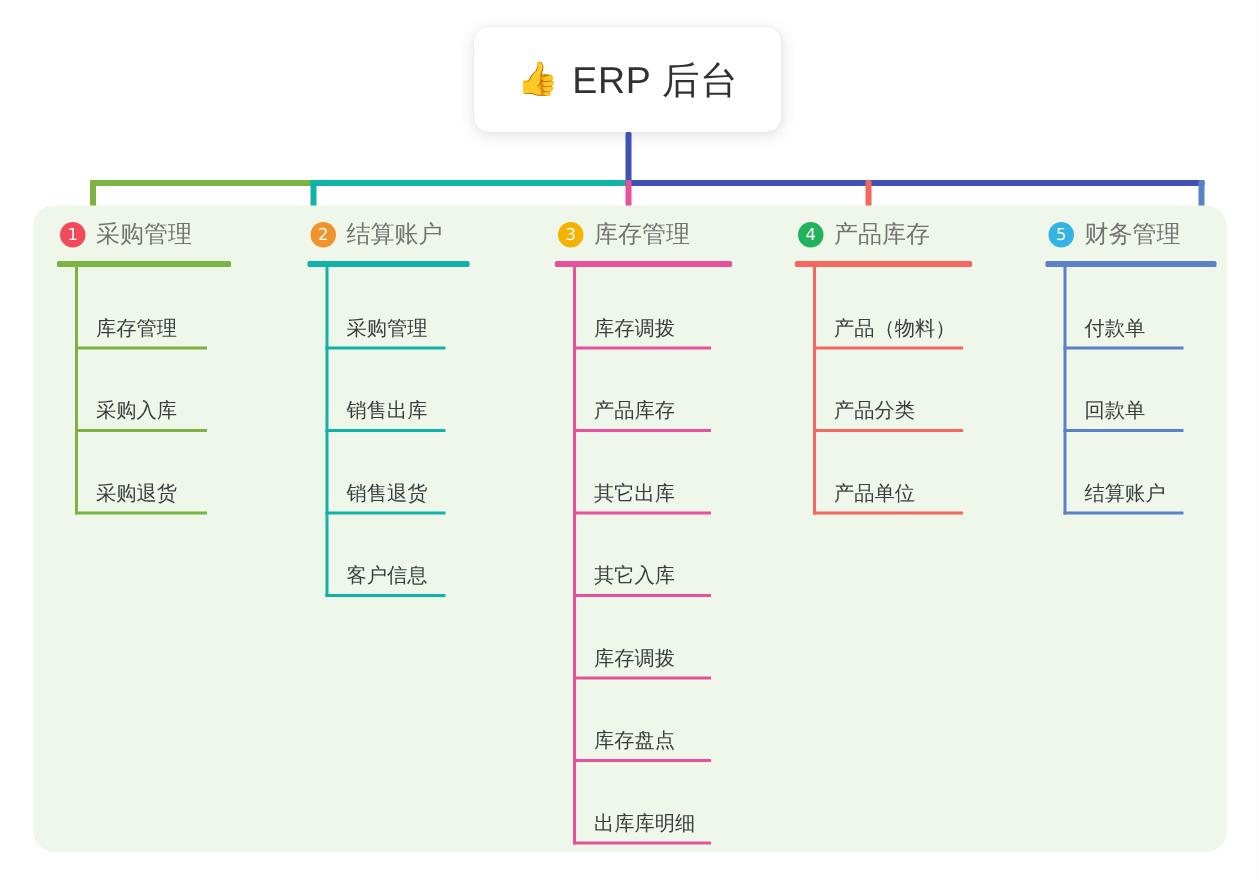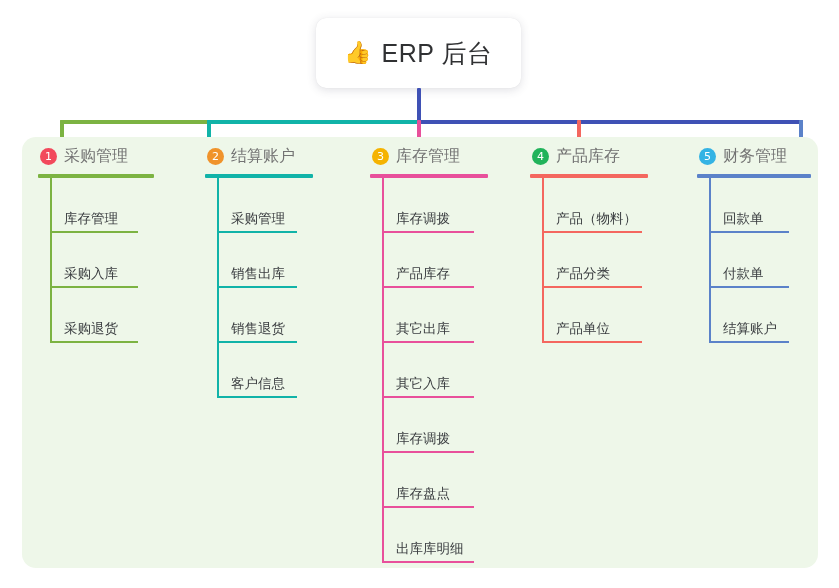--- a/index.html
+++ b/index.html
@@ -203,28 +203,28 @@
       </div>
       <div class="col" style="left: 697px;">
         <div class="col-head">
           <span class="badge" style="background: rgb(52, 179, 228);">5</span>
           <span class="col-title">财务管理</span>
         </div>
         <div class="head-rule" style="width: 114px; background: rgb(91, 130, 201);"></div>
         <div class="branch">
           <div class="spine" style="background: rgb(91, 130, 201);"></div>
           <div class="leaf">
+            <span class="leaf-text">付款单</span>
+            <div class="leaf-rule" style="width: 80px; background: rgb(91, 130, 201);"></div>
+          </div>
+          <div class="leaf">
             <span class="leaf-text">回款单</span>
             <div class="leaf-rule" style="width: 80px; background: rgb(91, 130, 201);"></div>
           </div>
           <div class="leaf">
-            <span class="leaf-text">付款单</span>
-            <div class="leaf-rule" style="width: 80px; background: rgb(91, 130, 201);"></div>
-          </div>
-          <div class="leaf">
             <span class="leaf-text">结算账户</span>
             <div class="leaf-rule" style="width: 80px; background: rgb(91, 130, 201);"></div>
           </div>
         </div>
       </div>
     </div>
 
 </div>
 
 </body></html>

